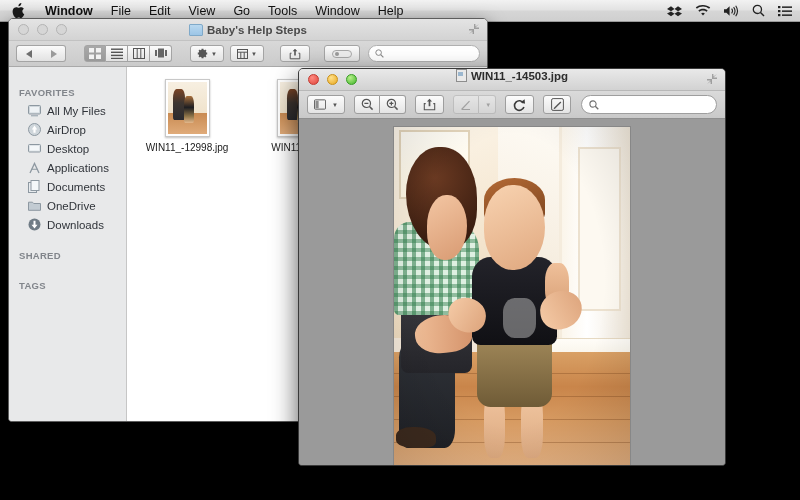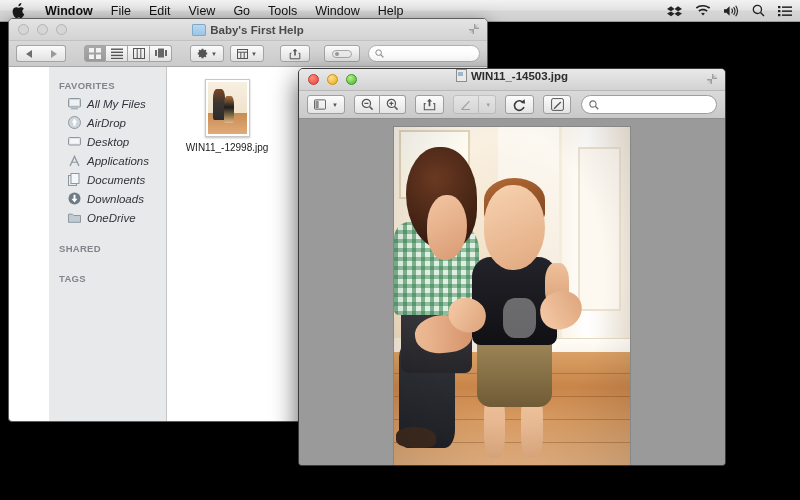--- a/index.html
+++ b/index.html
@@ -102,30 +102,30 @@
   .search-pill {
     margin-left: auto; width: 112px; height: 17px; box-sizing: border-box;
     background: #fff; border: 1px solid #b0b0b0; border-radius: 9px;
     display: flex; align-items: center; padding: 0 6px; gap: 4px;
   }
   .search-text { font-size: 10px; color: #b5b5b5; }
 
   #finder-body { flex: 1; display: flex; min-height: 0; }
   #finder-sidebar {
     width: 117px; flex: 0 0 117px; background: #e8e9ea;
-    border-right: 1px solid #c6c6c6; padding-top: 8px;
-    font-size: 11px; overflow: hidden; margin-left: 40px;
+    border-right: 1px solid #c6c6c6; padding-top: 15px;
+    font-size: 11px; overflow: hidden;
   }
   .sb-header {
     font-size: 9.5px; font-weight: bold; color: #81858b;
     padding: 5px 0 3px 10px; letter-spacing: .3px;
   }
   .sb-item {
     display: flex; align-items: center; gap: 6px;
-    height: 19px; padding-left: 18px; color: #30343a; font-size: 11.5px; font-style: italic;
+    height: 19px; padding-left: 18px; color: #30343a; font-size: 11.5px;
   }
   .sb-icon { width: 14px; height: 14px; display: flex; align-items: center; justify-content: center; flex: 0 0 14px; }
   #finder-content { flex: 1; background: #fff; position: relative; padding: 12px 0 0 0; }
   .icon-grid { display: flex; padding-left: 14px; gap: 20px; }
   .file-cell { width: 92px; display: flex; flex-direction: column; align-items: center; gap: 5px; }
   .thumb {
     width: 45px; height: 58px; background: #fff;
     border: 1px solid #c8c8c8; box-shadow: 0 1px 2px rgba(0,0,0,.25);
     padding: 2px; box-sizing: border-box;
   }
@@ -315,21 +315,21 @@
   <div id="finder-window">
 
     <div id="finder-titlebar">
       <div class="lights">
         <span class="light inactive"></span>
         <span class="light inactive"></span>
         <span class="light inactive"></span>
       </div>
       <div class="win-title">
         <span class="title-folder-icon"></span>
-        <span>Baby's First Help</span>
+        <span>Baby's Help Steps</span>
       </div>
       <svg class="fullscreen-arrows" viewBox="0 0 12 12">
         <path fill="#555" d="M1 11 4.6 7.4 1 7.4V6l5 0 0 5H4.6L4.6 8.4z"></path>
         <path fill="#555" d="M11 1 7.4 4.6 11 4.6V6l-5 0 0-5h1.4l0 2.6z"></path>
       </svg>
     </div>
 
     <div id="finder-toolbar">
       <div class="seg-group">
         <div class="seg navbtn first">
@@ -479,35 +479,35 @@
             <svg width="12" height="13" viewBox="0 0 12 13">
                 <rect x="0.5" y="2.5" width="8" height="10" fill="#e7ebee" stroke="#8d98a1"></rect>
                 <rect x="3" y="0.5" width="8" height="10" fill="#f4f7f9" stroke="#8d98a1"></rect>
               </svg>
           </span>
           <span>Documents</span>
         </div>
 
         <div class="sb-item">
           <span class="sb-icon">
+            <svg width="13" height="11" viewBox="0 0 13 11">
+                <path fill="#c2cbd2" stroke="#8d98a1" d="M0.5 2.2h4l1.2 1.3h6.8v6.8H0.5z"></path>
+              </svg>
+          </span>
+          <span>OneDrive</span>
+        </div>
+
+        <div class="sb-item">
+          <span class="sb-icon">
             <svg width="13" height="13" viewBox="0 0 13 13">
                 <circle cx="6.5" cy="6.5" r="6" fill="#6f7b85"></circle>
                 <path fill="#fff" d="M5.5 2.8h2v4h2L6.5 10.4 3.5 6.8h2z"></path>
               </svg>
           </span>
           <span>Downloads</span>
-        </div>
-
-        <div class="sb-item">
-          <span class="sb-icon">
-            <svg width="13" height="11" viewBox="0 0 13 11">
-                <path fill="#c2cbd2" stroke="#8d98a1" d="M0.5 2.2h4l1.2 1.3h6.8v6.8H0.5z"></path>
-              </svg>
-          </span>
-          <span>OneDrive</span>
         </div>
 
         <div class="sb-header" style="margin-top:11px">SHARED</div>
         <div class="sb-header" style="margin-top:11px">TAGS</div>
       </div>
 
       <div id="finder-content">
         <div class="icon-grid">
 
           <div class="file-cell">

